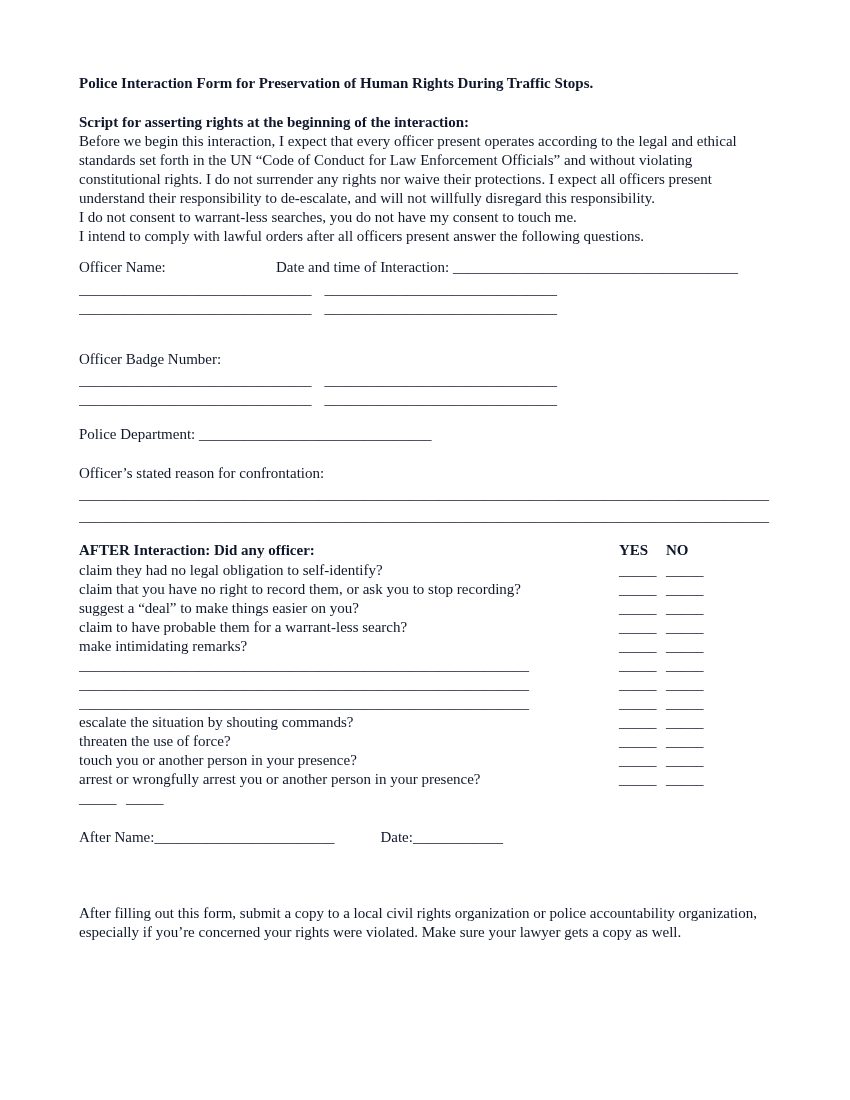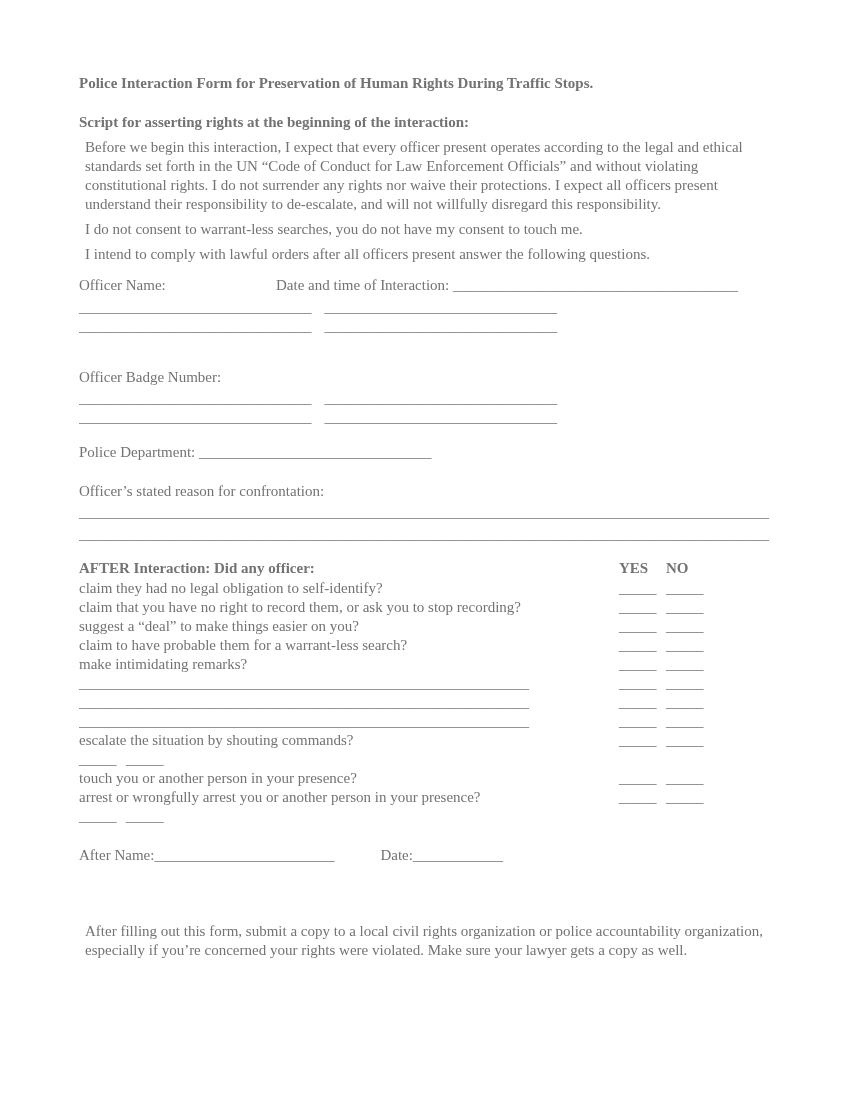--- a/index.html
+++ b/index.html
@@ -2,30 +2,30 @@
 <html><head>
 <meta charset="utf-8">
 <style>
   * { margin: 0; padding: 0; box-sizing: border-box; }
   html, body { background: #ffffff; }
   .page {
     width: 850px;
     height: 1100px;
     margin: 0 auto;
     background: #ffffff;
-    color: #737373;
+    color: #0f172a;
     font-family: "Liberation Serif", serif;
     font-size: 15px;
     line-height: 19px;
     padding: 74px 79px 0 79px;
     overflow: hidden;
   }
   .bold { font-weight: 700; }
   .title { font-weight: 700; margin-bottom: 20px; }
-  p { margin: 6px; }
+  p { margin: 0; }
   sup { font-size: 9px; line-height: 0; vertical-align: super; }
   .blank { white-space: nowrap; letter-spacing: 0; }
   .officer-row { margin-top: 12px; white-space: nowrap; overflow: hidden; }
   .officer-name-label { display: inline-block; width: 197px; }
   .pair { white-space: nowrap; overflow: hidden; }
   .pair.first { margin-top: 3px; }
   .pair .col2 { margin-left: 13px; }
   .field-label.badge { margin-top: 32px; }
   .pair.badge-first { margin-top: 2px; }
   .dept-row { margin-top: 16px; white-space: nowrap; overflow: hidden; }
@@ -116,20 +116,21 @@
           <span class="q blank">____________________________________________________________</span>
           <span class="yes blank">_____</span>
           <span class="no blank">_____</span>
         </div>
       <div class="check-row">
           <span class="q">escalate the situation by shouting commands?</span>
           <span class="yes blank">_____</span>
           <span class="no blank">_____</span>
         </div>
       <div class="check-row">
+          <span class="q">threaten the use of force?</span>
           <span class="yes blank">_____</span>
           <span class="no blank">_____</span>
         </div>
       <div class="check-row">
           <span class="q">touch you or another person in your presence?</span>
           <span class="yes blank">_____</span>
           <span class="no blank">_____</span>
         </div>
       <div class="check-row">
           <span class="q">arrest or wrongfully arrest you or another person in your presence?</span>

